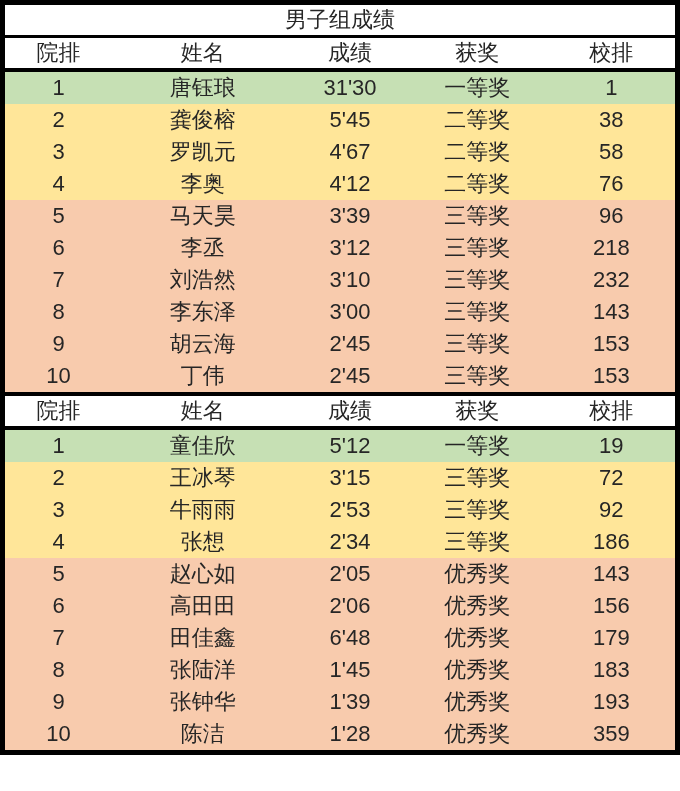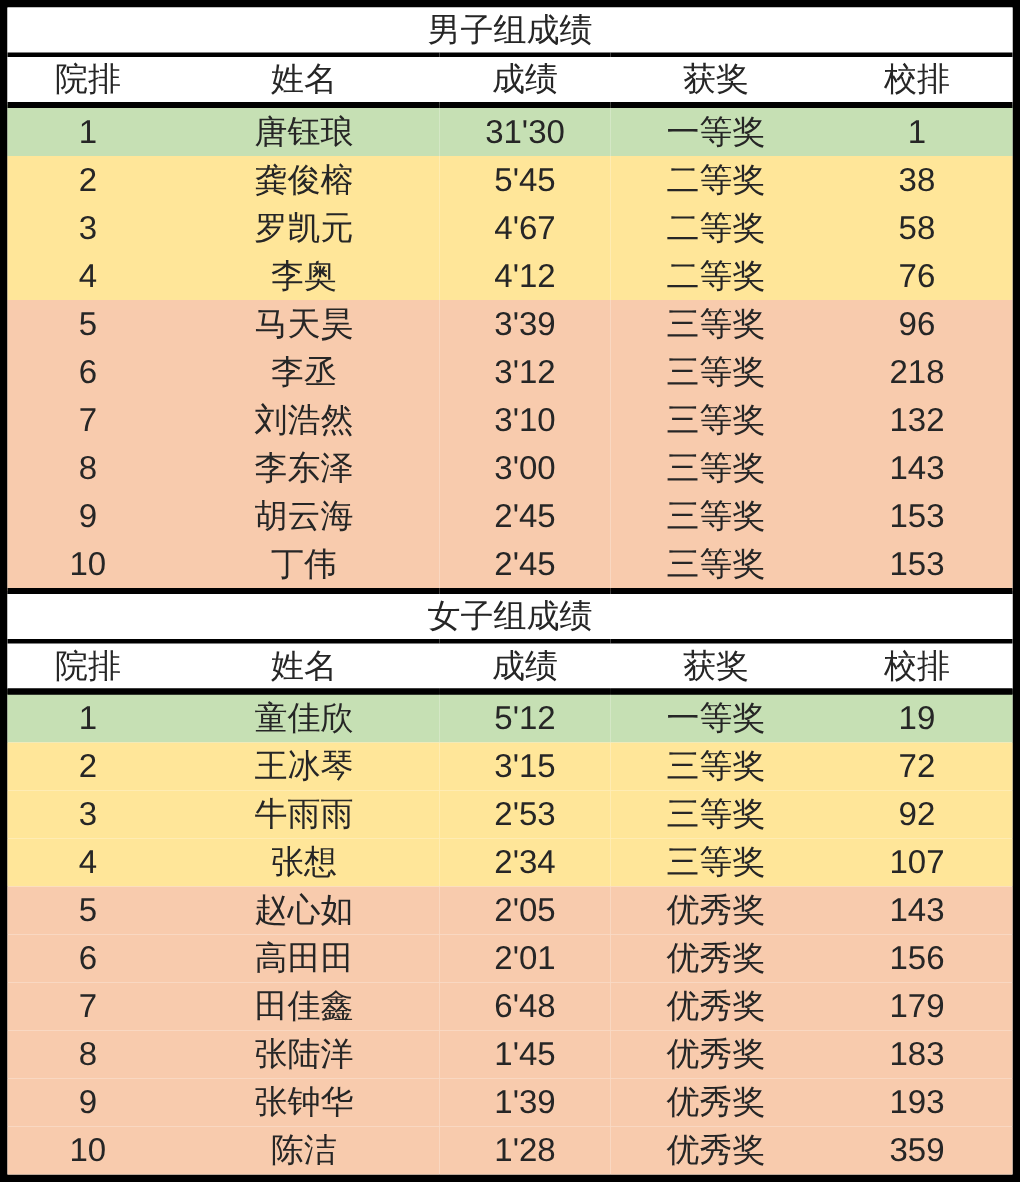--- a/index.html
+++ b/index.html
@@ -118,21 +118,21 @@
         <td>李丞</td>
         <td>3'12</td>
         <td>三等奖</td>
         <td>218</td>
       </tr>
       <tr class="tier-low">
         <td>7</td>
         <td>刘浩然</td>
         <td>3'10</td>
         <td>三等奖</td>
-        <td>132</td>
+        <td>232</td>
       </tr>
       <tr class="tier-low">
         <td>8</td>
         <td>李东泽</td>
         <td>3'00</td>
         <td>三等奖</td>
         <td>143</td>
       </tr>
       <tr class="tier-low">
         <td>9</td>
@@ -153,23 +153,20 @@
 
   <table class="womens">
     <colgroup>
       <col style="width:16%">
         <col style="width:27%">
         <col style="width:17%">
         <col style="width:21%">
         <col style="width:19%">
     </colgroup>
     <thead>
-      <tr class="title-row">
-        <th colspan="5">女子组成绩</th>
-      </tr>
       <tr class="header-row">
         <th>院排</th>
         <th>姓名</th>
         <th>成绩</th>
         <th>获奖</th>
         <th>校排</th>
       </tr>
     </thead>
     <tbody>
       <tr class="tier-first">
@@ -191,33 +188,33 @@
         <td>牛雨雨</td>
         <td>2'53</td>
         <td>三等奖</td>
         <td>92</td>
       </tr>
       <tr class="tier-mid">
         <td>4</td>
         <td>张想</td>
         <td>2'34</td>
         <td>三等奖</td>
-        <td>107</td>
+        <td>186</td>
       </tr>
       <tr class="tier-low">
         <td>5</td>
         <td>赵心如</td>
         <td>2'05</td>
         <td>优秀奖</td>
         <td>143</td>
       </tr>
       <tr class="tier-low">
         <td>6</td>
         <td>高田田</td>
-        <td>2'01</td>
+        <td>2'06</td>
         <td>优秀奖</td>
         <td>156</td>
       </tr>
       <tr class="tier-low">
         <td>7</td>
         <td>田佳鑫</td>
         <td>6'48</td>
         <td>优秀奖</td>
         <td>179</td>
       </tr>

